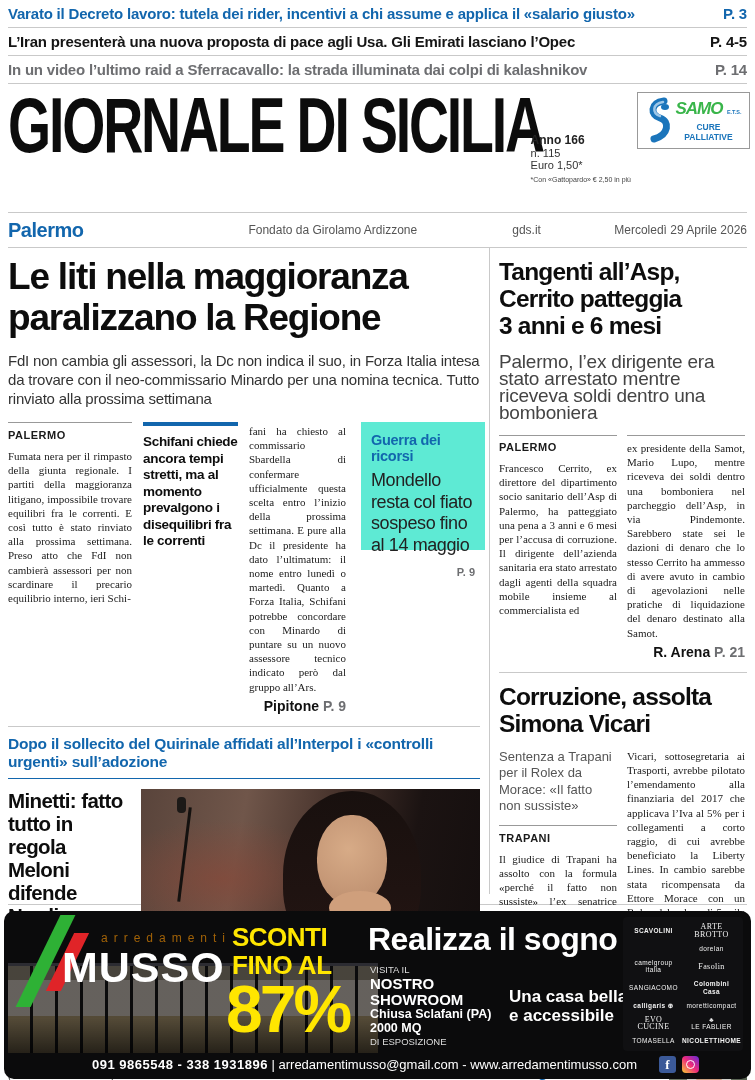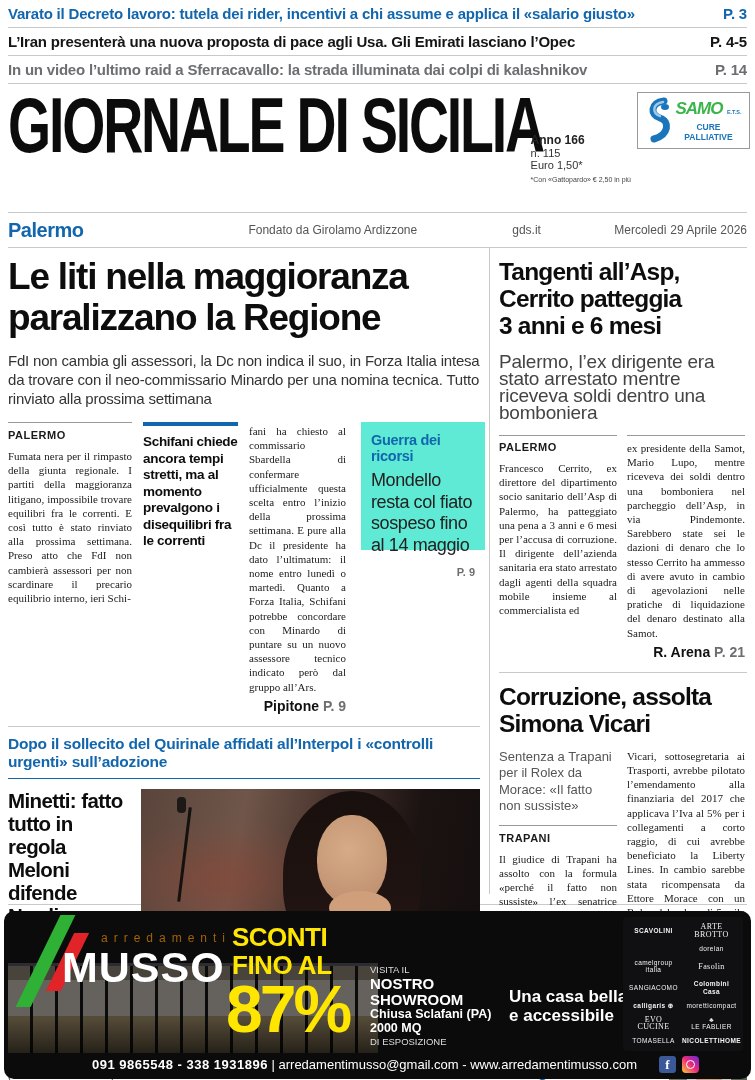--- a/index.html
+++ b/index.html
@@ -325,20 +325,21 @@
 
   <div class="ad">
     <div class="ad-building"></div>
     <div class="stripe stripe-green"></div>
     <div class="stripe stripe-red"></div>
     <div class="ad-arredamenti">arredamenti</div>
     <div class="ad-musso">MUSSO</div>
     <div class="ad-sconti">SCONTI
 FINO AL</div>
     <div class="ad-50">87%</div>
+    <div class="ad-realizza">Realizza il sogno</div>
     <div class="ad-visit">
       <div class="v-s">VISITA IL</div>
       <div class="v-b">NOSTRO</div>
       <div class="v-b">SHOWROOM</div>
       <div class="v-m">Chiusa Sclafani (PA)</div>
       <div class="v-m">2000 MQ</div>
       <div class="v-s">DI ESPOSIZIONE</div>
     </div>
     <div class="ad-casa">Una casa bella
 e accessibile</div>

